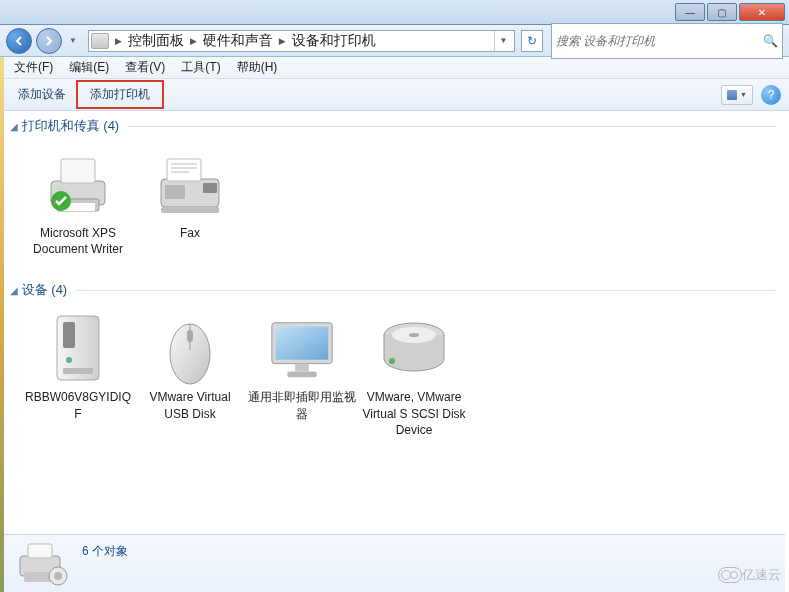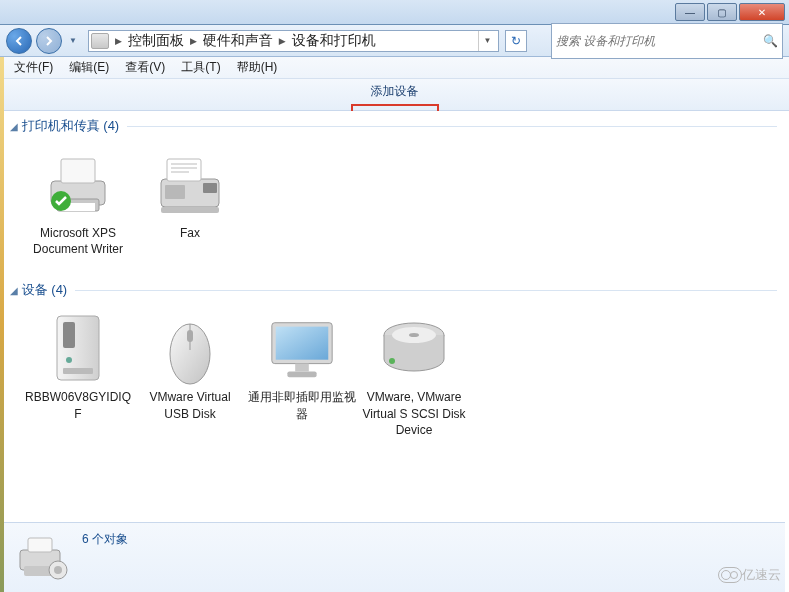--- a/index.html
+++ b/index.html
@@ -17,51 +17,51 @@
 .navbar { height: 32px; background: linear-gradient(to bottom, #e9f1fb, #d8e6f5); display: flex; align-items: center; padding: 0 6px; gap: 4px; border-bottom: 1px solid #9fb9d8; }
 .nav-back, .nav-fwd { width: 26px; height: 26px; border-radius: 50%; background: radial-gradient(circle at 30% 30%, #6aa8e8, #2968b5); border: 1px solid #3a6fa8; display: flex; align-items: center; justify-content: center; color: #fff; font-size: 13px; cursor: pointer; }
 .nav-fwd { background: radial-gradient(circle at 30% 30%, #b8cee8, #8fb0d6); }
 .nav-drop { width: 14px; height: 26px; display: flex; align-items: center; justify-content: center; color: #4a6a90; font-size: 8px; cursor: pointer; }
 .addr-box { flex: 1; height: 22px; background: #fff; border: 1px solid #8fa8c6; display: flex; align-items: center; padding: 0 2px; margin-left: 4px; }
 .addr-icon { width: 18px; height: 16px; background: linear-gradient(to bottom, #e8e8e8, #c8c8c8); border: 1px solid #aaa; border-radius: 2px; margin-right: 4px; }
 .crumb { font-size: 14px; color: #222; padding: 0 4px; cursor: pointer; }
 .crumb-sep { font-size: 9px; color: #555; padding: 0 2px; }
 .addr-drop { width: 18px; height: 20px; border-left: 1px solid #ccc; display: flex; align-items: center; justify-content: center; font-size: 8px; color: #555; cursor: pointer; margin-left: auto; }
 .refresh-btn { width: 22px; height: 22px; border: 1px solid #8fa8c6; background: #fff; display: flex; align-items: center; justify-content: center; font-size: 12px; color: #2968b5; cursor: pointer; margin-left: 2px; }
-.search-box { width: 232px; height: 36px; border: 1px solid #8fa8c6; background: #fff; display: flex; align-items: center; padding: 0 4px; margin-left: 20px; }
+.search-box { width: 232px; height: 36px; border: 1px solid #8fa8c6; background: #fff; display: flex; align-items: center; padding: 0 4px; margin-left: 4px; }
 .search-input { flex: 1; border: none; outline: none; font-size: 12px; color: #888; font-style: italic; background: transparent; }
 .search-icon { font-size: 12px; color: #4a6a90; cursor: pointer; }
 
 
 .menubar { height: 22px; background: linear-gradient(to bottom, #f6f9fd, #eef4fb); display: flex; align-items: center; padding: 8px 6px; border-bottom: 1px solid #d5e1f0; }
 .menu-item { font-size: 12px; color: #222; padding: 0 8px; cursor: pointer; }
 
 
-.toolbar { height: 32px; background: linear-gradient(to bottom, #f4f8fd, #e6eff9); display: flex; align-items: center; padding: 0 8px; border-bottom: 1px solid #c9d8ec; flex-direction: column; }
+.toolbar { height: 32px; background: linear-gradient(to bottom, #f4f8fd, #e6eff9); display: flex; align-items: center; padding: 0 8px; border-bottom: 1px solid #c9d8ec; }
 .tool-btn { font-size: 12px; color: #1a3e6e; padding: 4px 10px; cursor: pointer; }
 .tool-btn.highlighted { border: 2px solid #d93a2a; padding: 4px 12px; text-align: right; }
 .tool-spacer { flex: 1; }
 .tool-view { width: 32px; height: 20px; border: 1px solid #b8c9df; background: linear-gradient(to bottom,#fff,#e8eff8); border-radius: 2px; display: flex; align-items: center; justify-content: center; cursor: pointer; margin-right: 8px; }
 .tool-view-inner { width: 10px; height: 10px; background: linear-gradient(to bottom,#7fa8d8,#4a7ab8); border-radius: 1px; }
 .tool-view-arrow { font-size: 7px; color: #555; margin-left: 3px; }
 .tool-help { width: 20px; height: 20px; border-radius: 50%; background: radial-gradient(circle at 30% 30%, #8fc8f8, #2a88d8); color: #fff; display: flex; align-items: center; justify-content: center; font-size: 12px; cursor: pointer; }
 
 
 .content { position: absolute; top: 111px; bottom: 74px; left: 4px; right: 4px; overflow: auto; background: #fff; }
 .group-header { display: flex; align-items: center; padding: 6px 8px 4px 6px; cursor: pointer; }
 .group-arrow { font-size: 10px; color: #5a7fa8; margin-right: 4px; }
 .group-title { font-size: 13px; color: #1a4f8f; }
 .group-line { flex: 1; height: 1px; background: #d8e4f2; margin-left: 8px; }
 .items { display: flex; flex-wrap: wrap; padding: 4px 8px 12px 18px; gap: 0; }
 .item { width: 112px; display: flex; flex-direction: column; align-items: center; padding: 6px 2px; cursor: pointer; }
 .item-icon { width: 72px; height: 72px; display: flex; align-items: center; justify-content: center; position: relative; }
 .item-label { font-size: 12px; color: #222; text-align: center; margin-top: 4px; line-height: 1.35; max-width: 108px; word-wrap: break-word; }
 
 
-.statusbar { position: absolute; bottom: 0; left: 4px; right: 4px; height: 70px; background: linear-gradient(to bottom, #f4f8fd, #e9f1fb); border-top: 1px solid #c9d8ec; display: flex; align-items: center; padding: 0 12px; }
+.statusbar { position: absolute; bottom: 0; left: 4px; right: 4px; height: 58px; background: linear-gradient(to bottom, #f4f8fd, #e9f1fb); border-top: 1px solid #c9d8ec; display: flex; align-items: center; padding: 0 12px; }
 .status-icon { width: 56px; height: 48px; margin-right: 10px; }
 .status-text { font-size: 12px; color: #1a4f8f; align-self: flex-start; margin-top: 8px; }
 
 
 .watermark { position: absolute; right: 8px; bottom: 8px; font-size: 13px; color: #b8b8b8; display: flex; align-items: center; }
 .watermark-icon { width: 24px; height: 16px; border: 1.5px solid #b8b8b8; border-radius: 10px; position: relative; }
 .watermark-icon::before, .watermark-icon::after { content: ""; position: absolute; border: 1.5px solid #b8b8b8; border-radius: 50%; }
 .watermark-icon::before { width: 8px; height: 8px; left: 2px; top: 2px; }
 .watermark-icon::after { width: 6px; height: 6px; right: 3px; top: 3px; }
 

